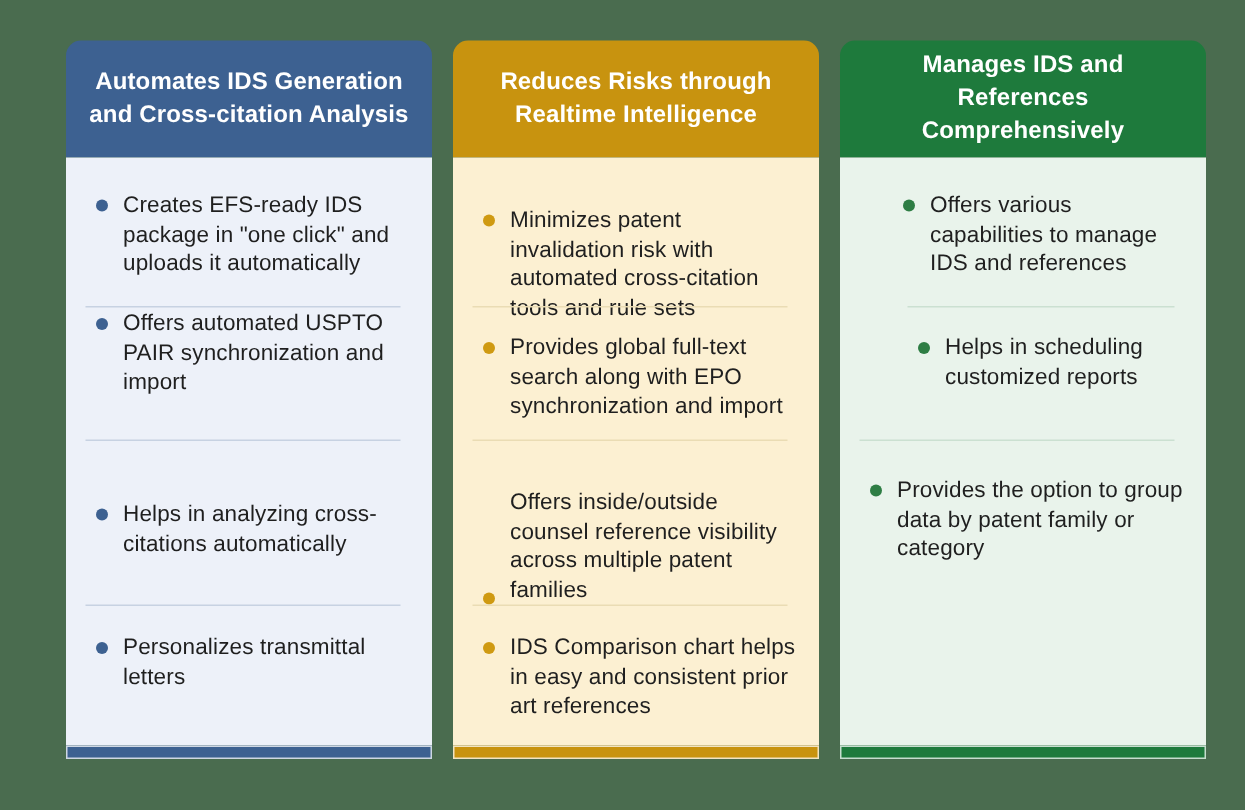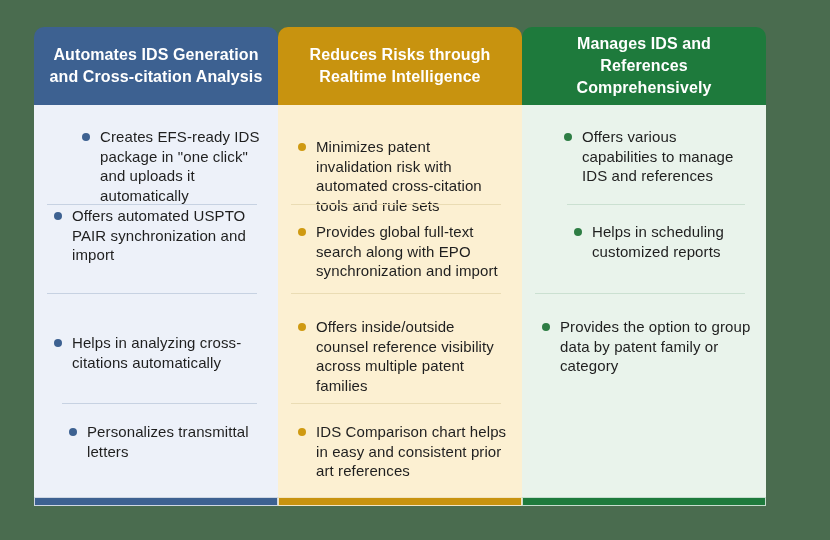--- a/index.html
+++ b/index.html
@@ -10,23 +10,24 @@
   }
   .canvas {
     position: relative;
     width: 830px;
     height: 540px;
     background: #4a6c4f;
     overflow: hidden;
   }
   .columns {
     position: absolute;
-    left: 34px;
+    left: 44px;
     top: 27px;
     display: flex;
+    gap: 14px;
   }
   .card {
     width: 244px;
     display: flex;
     flex-direction: column;
     border-radius: 10px 10px 0 0;
   }
   .card-header {
     height: 78px;
     background: var(--header);
@@ -92,36 +93,36 @@
 <body>
 
 <div class="canvas">
   <div class="columns" id="columns">
   <section class="card" style="--header: #3d6191; --body: #edf1f9; --bullet: #3d6191; --divider: #c7d2e2; --footer: #3d6191;">
     <header class="card-header">
       <h2 class="card-title">Automates IDS Generation
 and Cross-citation Analysis</h2>
     </header>
     <div class="card-body">
-  <div class="row" style="height: 99px; padding-top: 22px; margin-left: 28px;">
+  <div class="row" style="height: 99px; padding-top: 22px;">
     <span class="dot"></span>
     <p class="item-text">Creates EFS-ready IDS package in "one click" and uploads it automatically</p>
   </div>
 
   <div class="row divided" style="height: 89px; padding-top: 2px;">
     <span class="dot"></span>
     <p class="item-text">Offers automated USPTO PAIR synchronization and import</p>
   </div>
 
   <div class="row divided" style="height: 110px; padding-top: 40px;">
     <span class="dot"></span>
     <p class="item-text">Helps in analyzing cross-citations automatically</p>
   </div>
 
-  <div class="row divided" style="height: 94px; padding-top: 19px; margin-left: 15px;">
+  <div class="row divided" style="height: 94px; padding-top: 19px;">
     <span class="dot"></span>
     <p class="item-text">Personalizes transmittal letters</p>
   </div>
 </div>
     <div class="card-footer-bar"></div>
   </section>
 
   <section class="card" style="--header: #c8930f; --body: #fcf0d2; --bullet: #cf9a12; --divider: #eadcb4; --footer: #c8930f;">
     <header class="card-header">
       <h2 class="card-title">Reduces Risks through
@@ -131,21 +132,21 @@
   <div class="row" style="height: 99px; padding-top: 32px;">
     <span class="dot"></span>
     <p class="item-text">Minimizes patent invalidation risk with automated cross-citation tools and rule sets</p>
   </div>
 
   <div class="row divided" style="height: 89px; padding-top: 18px;">
     <span class="dot"></span>
     <p class="item-text">Provides global full-text search along with EPO synchronization and import</p>
   </div>
 
-  <div class="row divided" style="height: 110px; padding-top: 24px;">
+  <div class="row divided" style="height: 110px; padding-top: 24px; align-items: flex-end;">
     <span class="dot"></span>
     <p class="item-text">Offers inside/outside counsel reference visibility across multiple patent families</p>
   </div>
 
   <div class="row divided" style="height: 94px; padding-top: 19px;">
     <span class="dot"></span>
     <p class="item-text">IDS Comparison chart helps in easy and consistent prior art references</p>
   </div>
 </div>
     <div class="card-footer-bar"></div>

